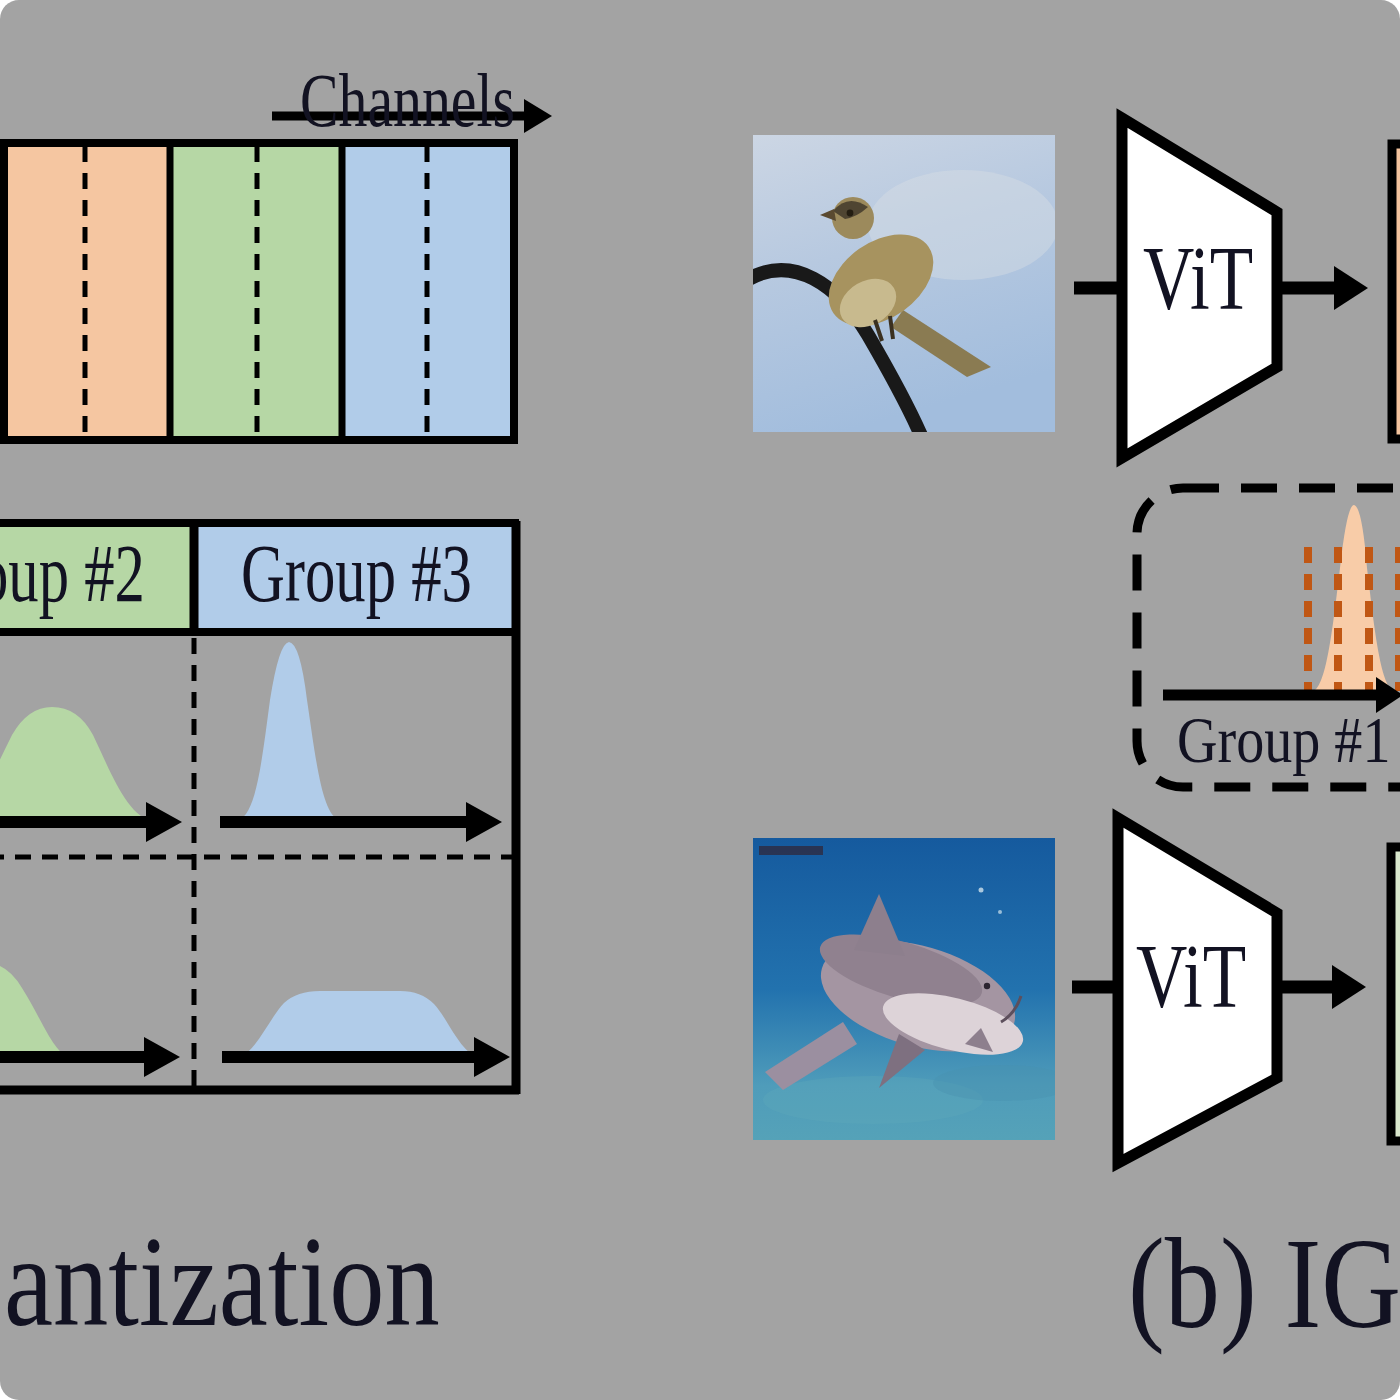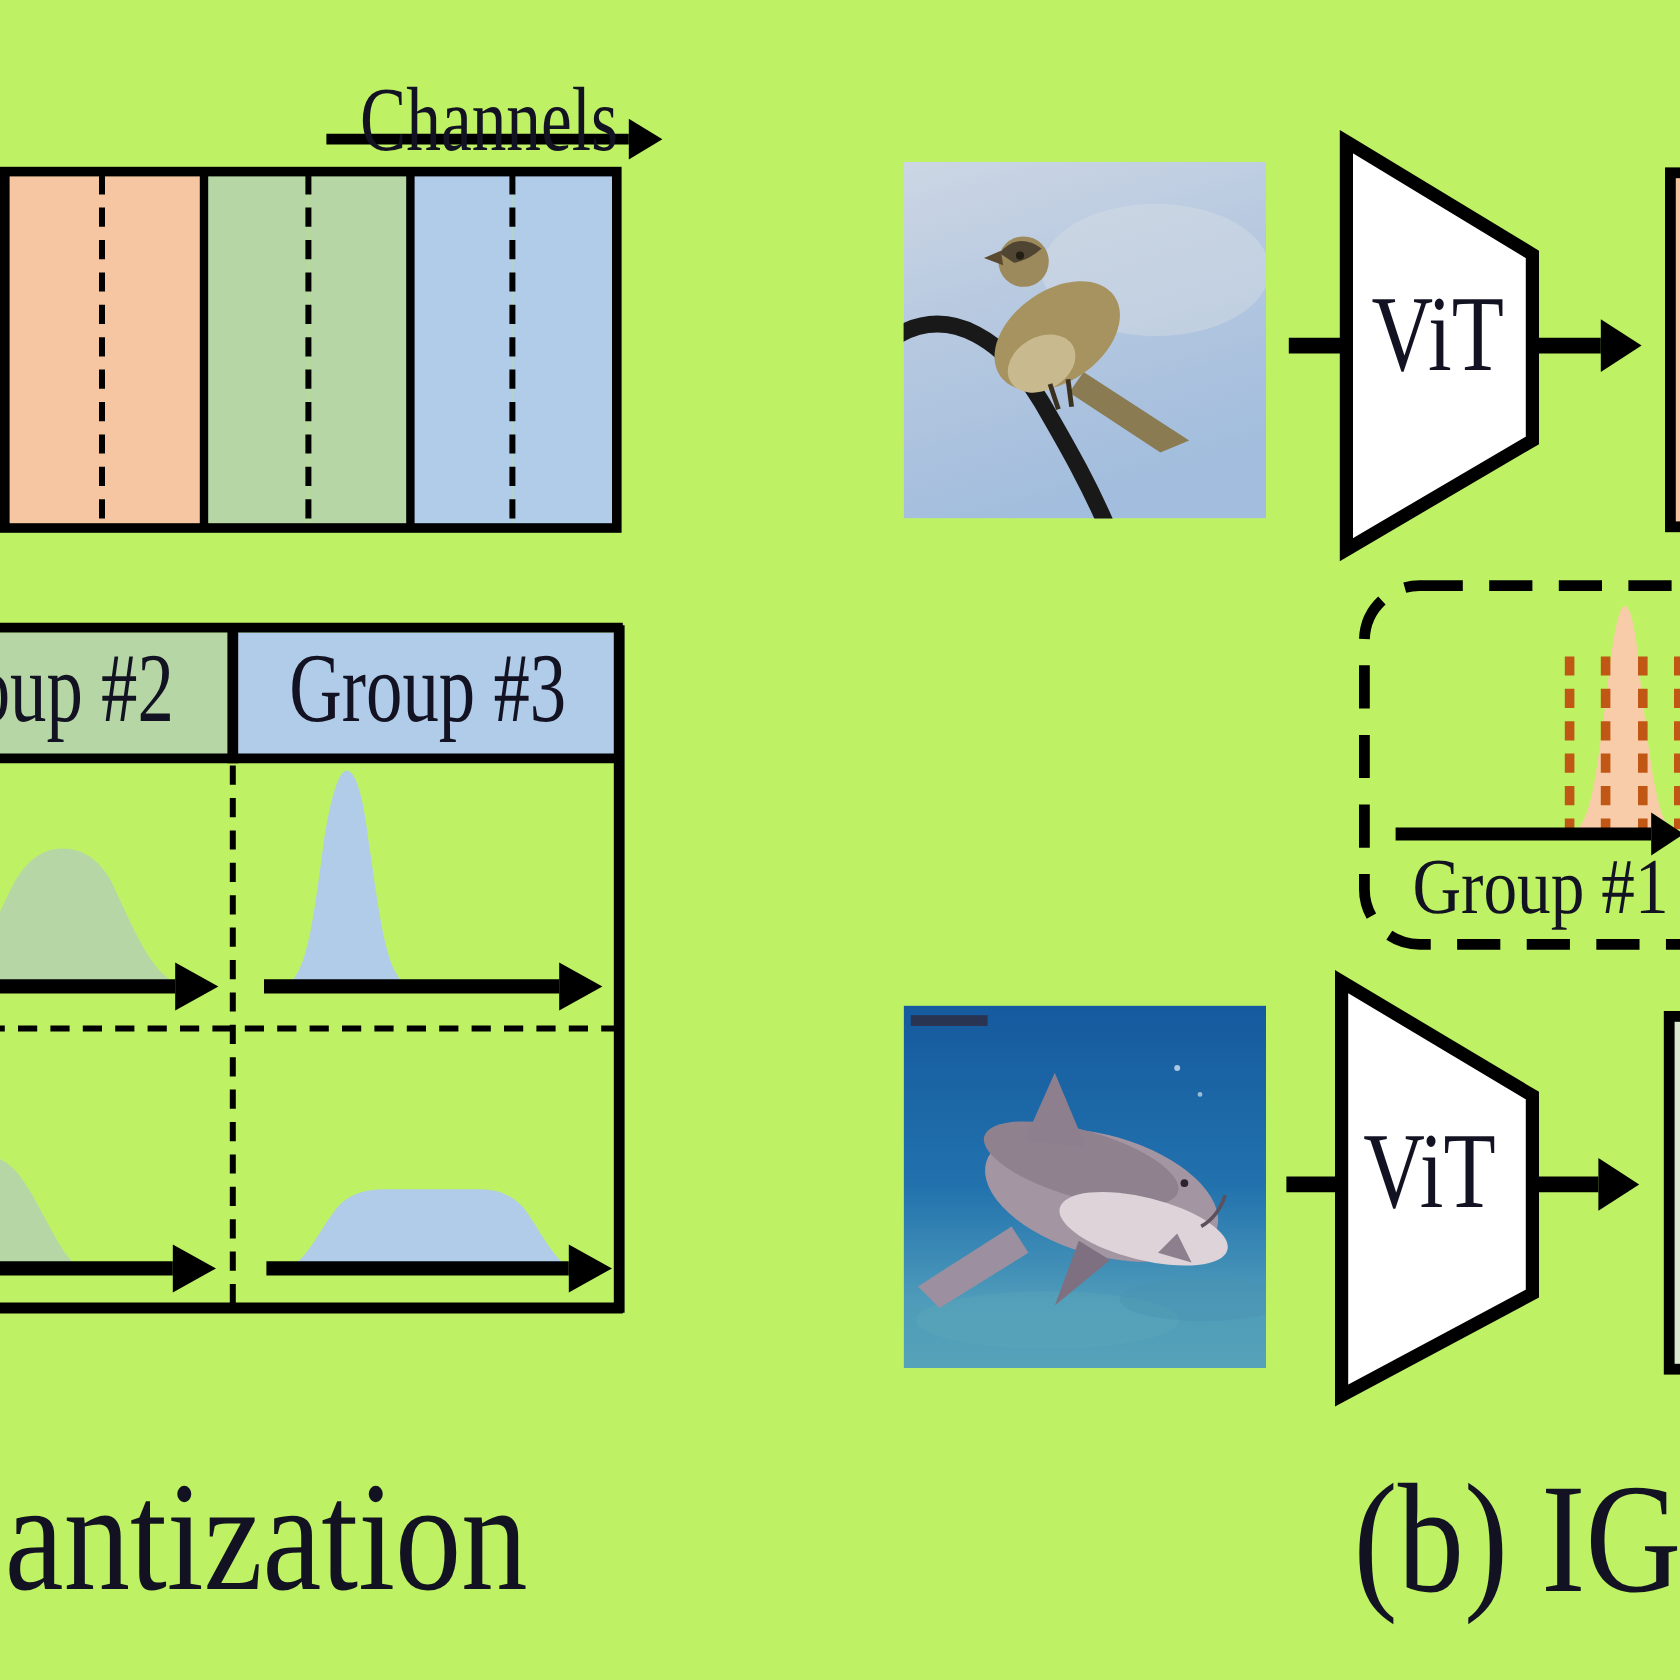--- a/index.html
+++ b/index.html
@@ -1,17 +1,17 @@
 <!DOCTYPE html>
 <html><head>
 <meta charset="utf-8">
 <style>
   html,body{margin:0;padding:0;background:#fff;}
   body{width:1400px;height:1400px;overflow:hidden;position:relative;}
-  #stage{position:absolute;left:0;top:0;width:1400px;height:1400px;overflow:hidden;background:#bef264;}
+  #stage{position:absolute;left:0;top:0;width:1400px;height:1400px;overflow:hidden;background:#a3a3a3;border-radius:19px;}
   #artwork{position:absolute;left:0;top:0;}
   .label{
     position:absolute;
     font-family:"Liberation Serif","DejaVu Serif",serif;
     color:#121222;
     line-height:1;
     white-space:pre;
     transform-origin:left top;
   }
   .lbl-channels{left:300px;top:62px;font-size:76px;transform:scaleX(0.76);}

